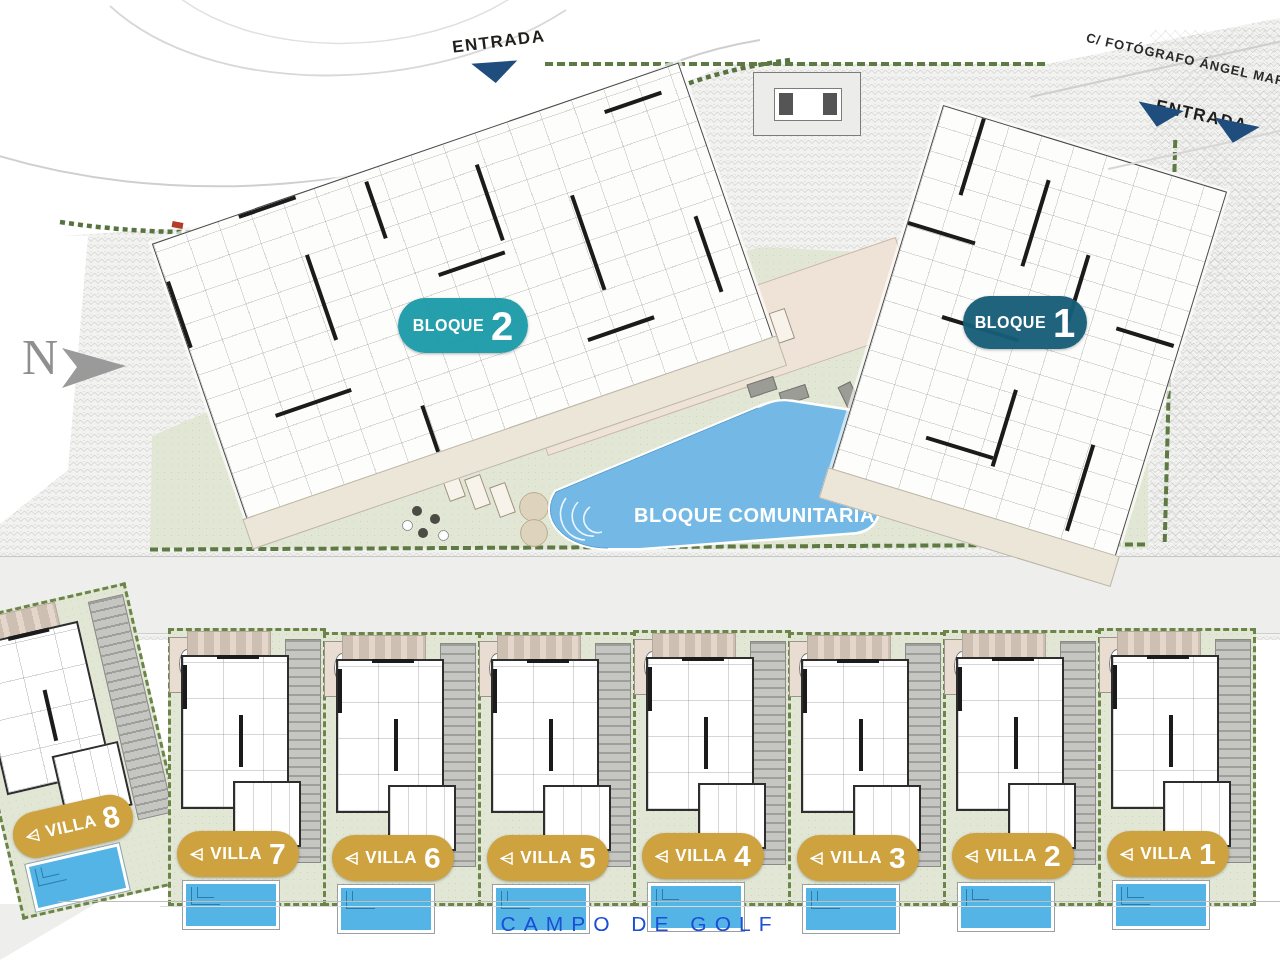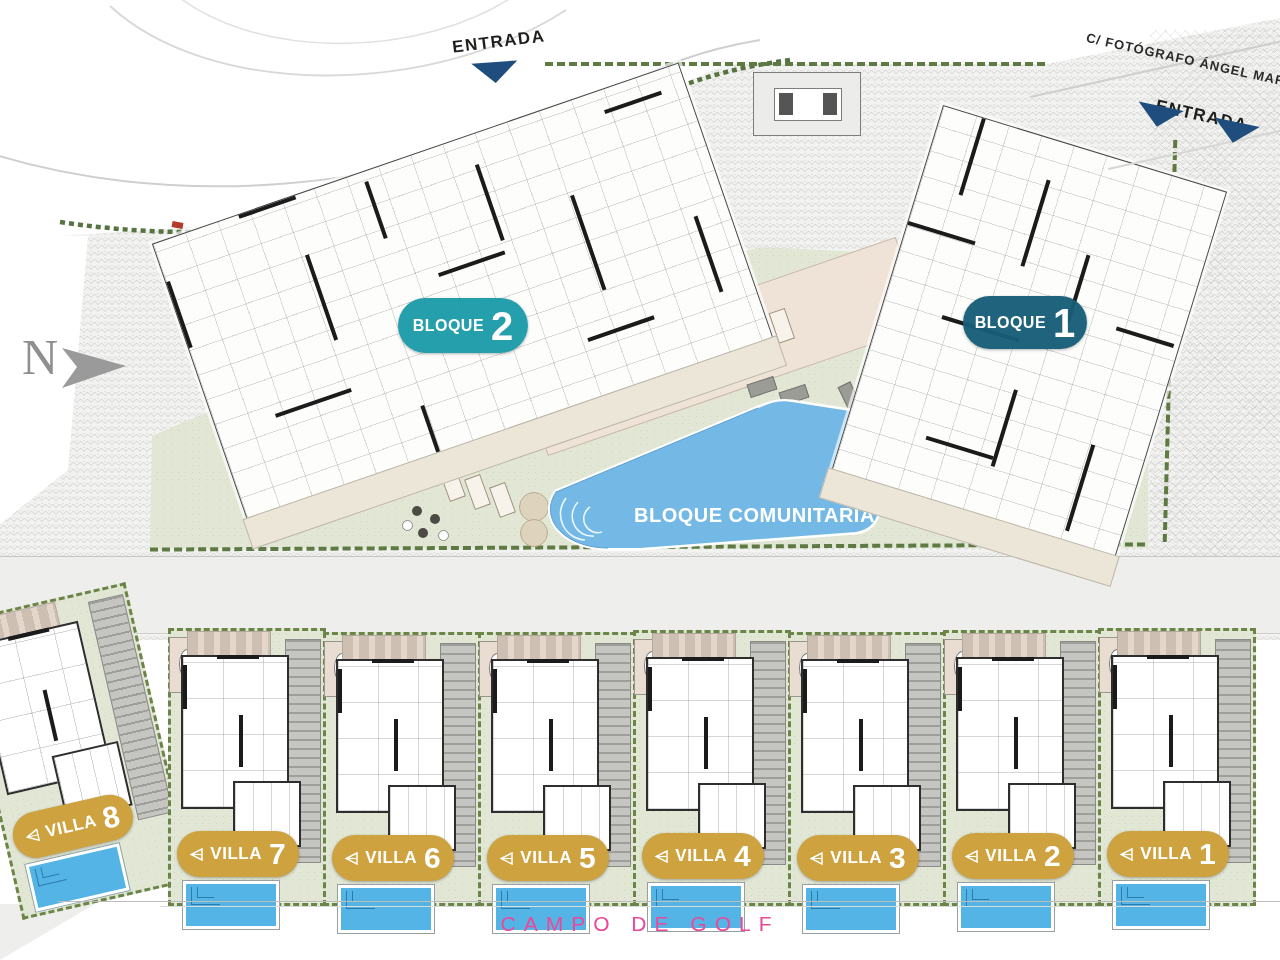--- a/index.html
+++ b/index.html
@@ -392,15 +392,15 @@
           <line x1="1" y1="6.5" x2="12" y2="6.5" stroke="#ffffff" stroke-width="1.2"></line>
         </svg>
       <span class="word">VILLA</span>
       <span class="num">1</span>
     </div>
     <div class="pool"></div>
   </div>
 
   <div class="abs" style="left:58px;top:901px;width:1222px;height:1px;background:#bdbdba;"></div>
   <div class="abs" style="left:160px;top:906px;width:1090px;height:1px;background:#dadad7;"></div>
-  <div class="abs" style="left:640px;top:912px;transform:translateX(-50%);font-size:21px;letter-spacing:8px;color:#ec4899;font-weight:400;white-space:nowrap;">CAMPO DE GOLF</div>
+  <div class="abs" style="left:640px;top:912px;transform:translateX(-50%);font-size:21px;letter-spacing:8px;color:#1d4ed8;font-weight:400;white-space:nowrap;">CAMPO DE GOLF</div>
 
 </div>
 
 </body></html>

